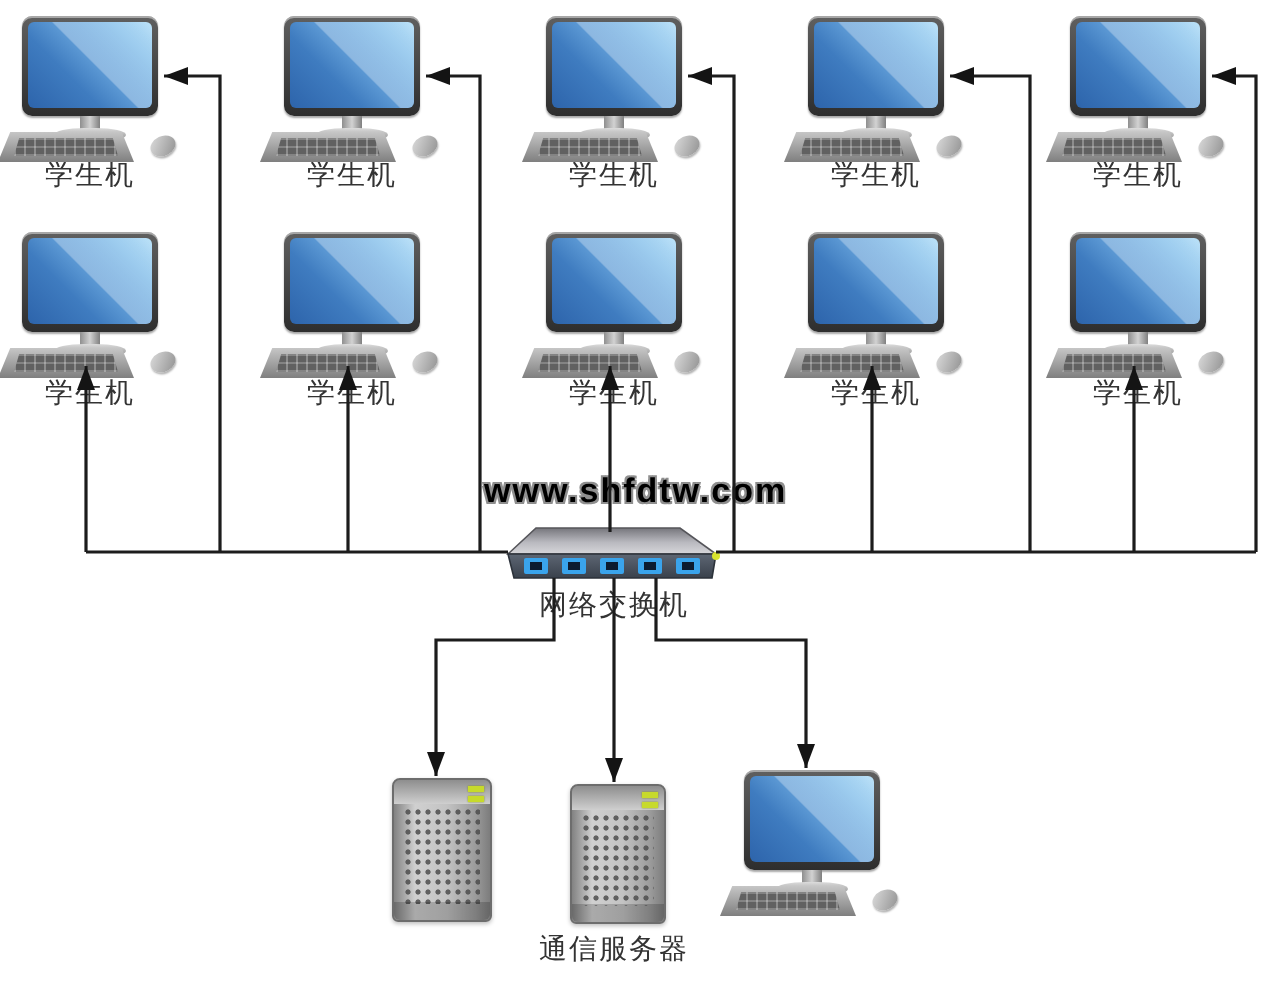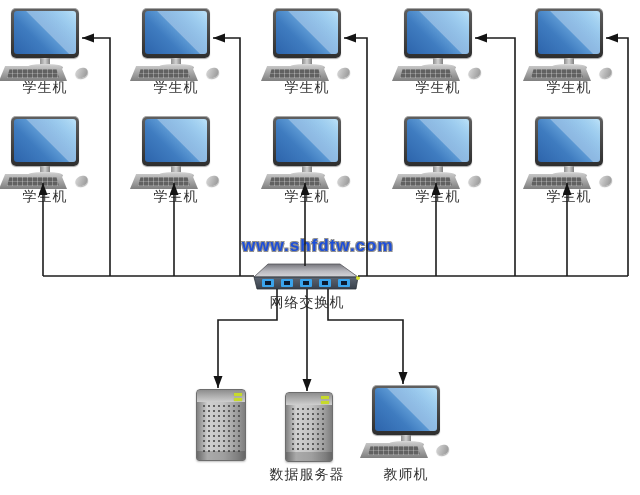--- a/index.html
+++ b/index.html
@@ -48,21 +48,21 @@
   .vents{position:absolute;left:5px;right:5px;top:14px;bottom:8px;
     background-image:radial-gradient(circle at 2px 2px,#4d4d4d 1.1px,transparent 1.5px);
     background-size:5px 5px;opacity:.85;}
   .foot{position:absolute;left:0;right:0;bottom:0;height:9px;border-radius:0 0 3px 3px;
     background:rgba(0,0,0,.18);}
   .leds{position:absolute;right:3px;top:3px;width:8px;display:flex;flex-direction:column;gap:2px;}
   .led{height:3px;background:#c7da2b;box-shadow:0 0 1px #7e8c00;}
   
   .lbl{position:absolute;width:100px;text-align:center;font-size:14px;letter-spacing:1px;color:#333;}
   .wm{position:absolute;left:242px;top:236px;font-size:17px;font-weight:bold;letter-spacing:1px;
-    color:#1d4ed8;
+    color:#000000;
     text-shadow:-1px -1px 0 #8f8f8f,1px -1px 0 #8f8f8f,-1px 1px 0 #8f8f8f,1px 1px 0 #8f8f8f;}
   
   #wires{position:absolute;left:0;top:0;z-index:5;pointer-events:none;}
   .switch-wrap{position:absolute;left:248px;top:261px;width:116px;height:32px;z-index:3;}
   .icons{z-index:2;}
 </style>
 </head>
 <body>
 
 <div id="stage">
@@ -236,34 +236,33 @@
   </div>
   <div class="server icons" style="left:285px;top:392px;width:46px;height:68px">
     <div class="cap"></div>
     <div class="vents"></div>
     <div class="foot"></div>
     <div class="leds">
         <div class="led"></div>
         <div class="led"></div>
       </div>
   </div>
-  <div class="lbl" style="left:257px;top:466px">数据服务器</div>
+  <div class="lbl" style="left:257px;top:466px">通信服务器</div>
 
   <div class="pc icons" style="left:360px;top:385px">
     <div class="mon">
         <div class="scr"></div>
       </div>
     <div class="neck"></div>
     <div class="mbase"></div>
     <div class="kb">
         <div class="keys"></div>
       </div>
     <div class="mouse"></div>
   </div>
-  <div class="lbl" style="left:356px;top:466px">教师机</div>
 
   <svg id="wires" width="640" height="495" viewBox="0 0 640 495">
     <defs>
       <marker id="ah" markerUnits="userSpaceOnUse" markerWidth="13" markerHeight="10" refX="12" refY="4.5" orient="auto">
         <path d="M0,0 L12,4.5 L0,9 Z" fill="#141414"></path>
       </marker>
     </defs>
     <g stroke="#1c1c1c" stroke-width="1.6" fill="none">
 
       <path d="M43,276 H254"></path>

